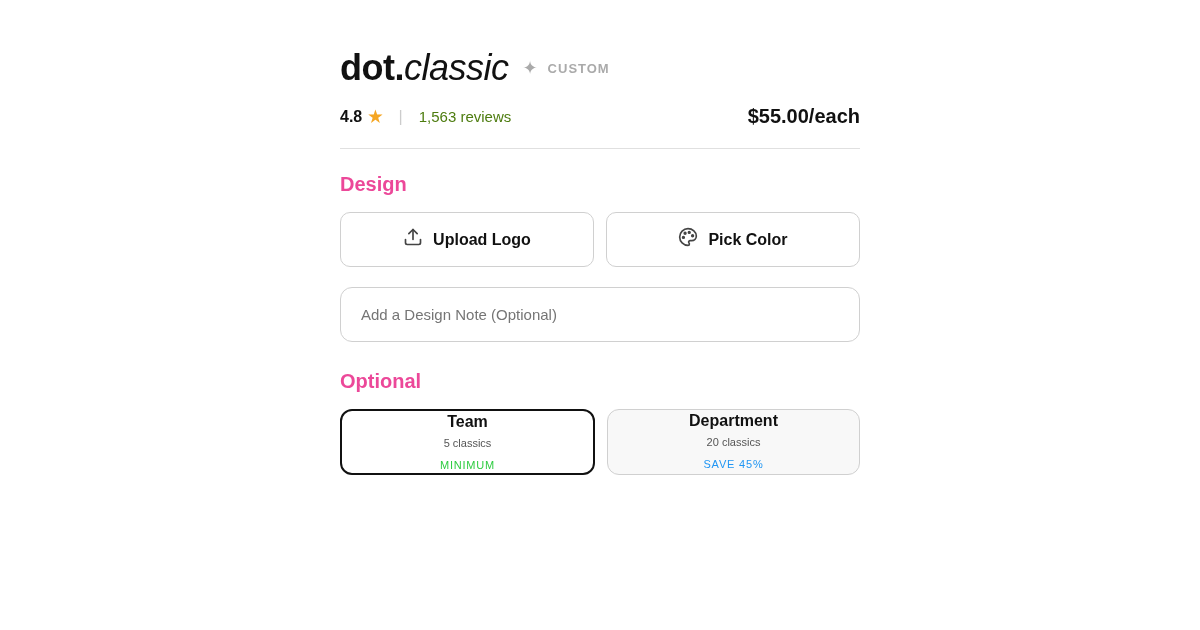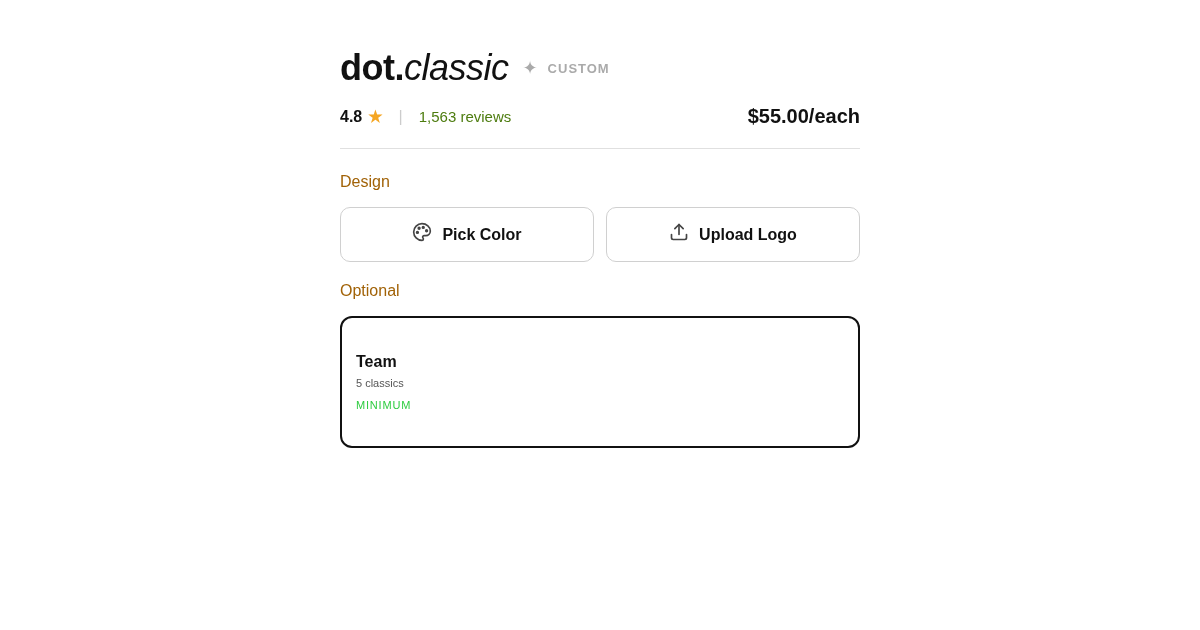--- a/index.html
+++ b/index.html
@@ -95,23 +95,23 @@
 
     
     .divider-h {
       border: none;
       border-top: 1px solid #e0e0e0;
       margin-bottom: 24px;
     }
 
     
     .section-label {
-      font-size: 16px;
-      font-weight: 400;
-      color: #a16207;
+      font-size: 20px;
+      font-weight: 700;
+      color: #ec4899;
       margin-bottom: 16px;
     }
 
     .design-buttons {
       display: flex;
       gap: 12px;
       margin-bottom: 20px;
     }
 
     .design-btn {
@@ -152,21 +152,22 @@
     .quantity-cards {
       display: flex;
       gap: 12px;
       margin-top: 16px;
     }
 
     .qty-card {
       flex: 1;
       border: 1.5px solid #d0d0d0;
       border-radius: 12px;
-      padding: 35px 14px;
+      padding: 2px 14px;
+      text-align: center;
       cursor: pointer;
       background: #fff;
     }
 
     .qty-card.selected {
       border: 2.5px solid #111;
     }
 
     .qty-card.muted {
       background: #f8f8f8;
@@ -225,55 +226,61 @@
     <span class="price">$55.00/each</span>
   </div>
 
   
   <hr class="divider-h">
 
   
   <div class="section-label">Design</div>
 
   <div class="design-buttons">
+    <button class="design-btn">
+      <span class="btn-icon">
+        <svg width="20" height="20" viewBox="0 0 24 24" fill="none" stroke="#444" stroke-width="2" stroke-linecap="round" stroke-linejoin="round">
+          <path d="M21 15v4a2 2 0 0 1-2 2H5a2 2 0 0 1-2-2v-4"></path>
+          <polyline points="17 8 12 3 7 8"></polyline>
+          <line x1="12" y1="3" x2="12" y2="15"></line>
+        </svg>
+      </span>
+      <span>Upload Logo</span>
+    </button>
     <button class="design-btn">
       <span class="btn-icon">
         
         <svg width="20" height="20" viewBox="0 0 24 24" fill="none" stroke="#444" stroke-width="2" stroke-linecap="round" stroke-linejoin="round">
           <circle cx="13.5" cy="6.5" r="1"></circle>
           <circle cx="17.5" cy="10.5" r="1"></circle>
           <circle cx="8.5" cy="7.5" r="1"></circle>
           <circle cx="6.5" cy="12.5" r="1"></circle>
           <path d="M12 2C6.5 2 2 6.5 2 12s4.5 10 10 10c.926 0 1.648-.746 1.648-1.688 0-.437-.18-.835-.437-1.125-.29-.289-.438-.652-.438-1.125a1.64 1.64 0 0 1 1.668-1.668h1.996c3.051 0 5.555-2.503 5.555-5.554C21.965 6.012 17.461 2 12 2z"></path>
         </svg>
       </span>
       <span>Pick Color</span>
     </button>
-    <button class="design-btn">
-      <span class="btn-icon">
-        <svg width="20" height="20" viewBox="0 0 24 24" fill="none" stroke="#444" stroke-width="2" stroke-linecap="round" stroke-linejoin="round">
-          <path d="M21 15v4a2 2 0 0 1-2 2H5a2 2 0 0 1-2-2v-4"></path>
-          <polyline points="17 8 12 3 7 8"></polyline>
-          <line x1="12" y1="3" x2="12" y2="15"></line>
-        </svg>
-      </span>
-      <span>Upload Logo</span>
-    </button>
-  </div>
-
-  
+  </div>
+
+  
+  <input class="design-note-input" type="text" placeholder="Add a Design Note (Optional)" style="">
 
   
   <div class="section-label">Optional</div>
 
   <div class="quantity-cards">
 
     <div class="qty-card selected">
       <div class="qty-card-title">Team</div>
       <div class="qty-card-sub">5 classics</div>
       <div class="qty-badge minimum">MINIMUM</div>
     </div>
 
+    <div class="qty-card muted">
+      <div class="qty-card-title">Department</div>
+      <div class="qty-card-sub">20 classics</div>
+      <div class="qty-badge save">SAVE 45%</div>
+    </div>
 
 
   </div>
 
 </div>
 
 </body></html>

